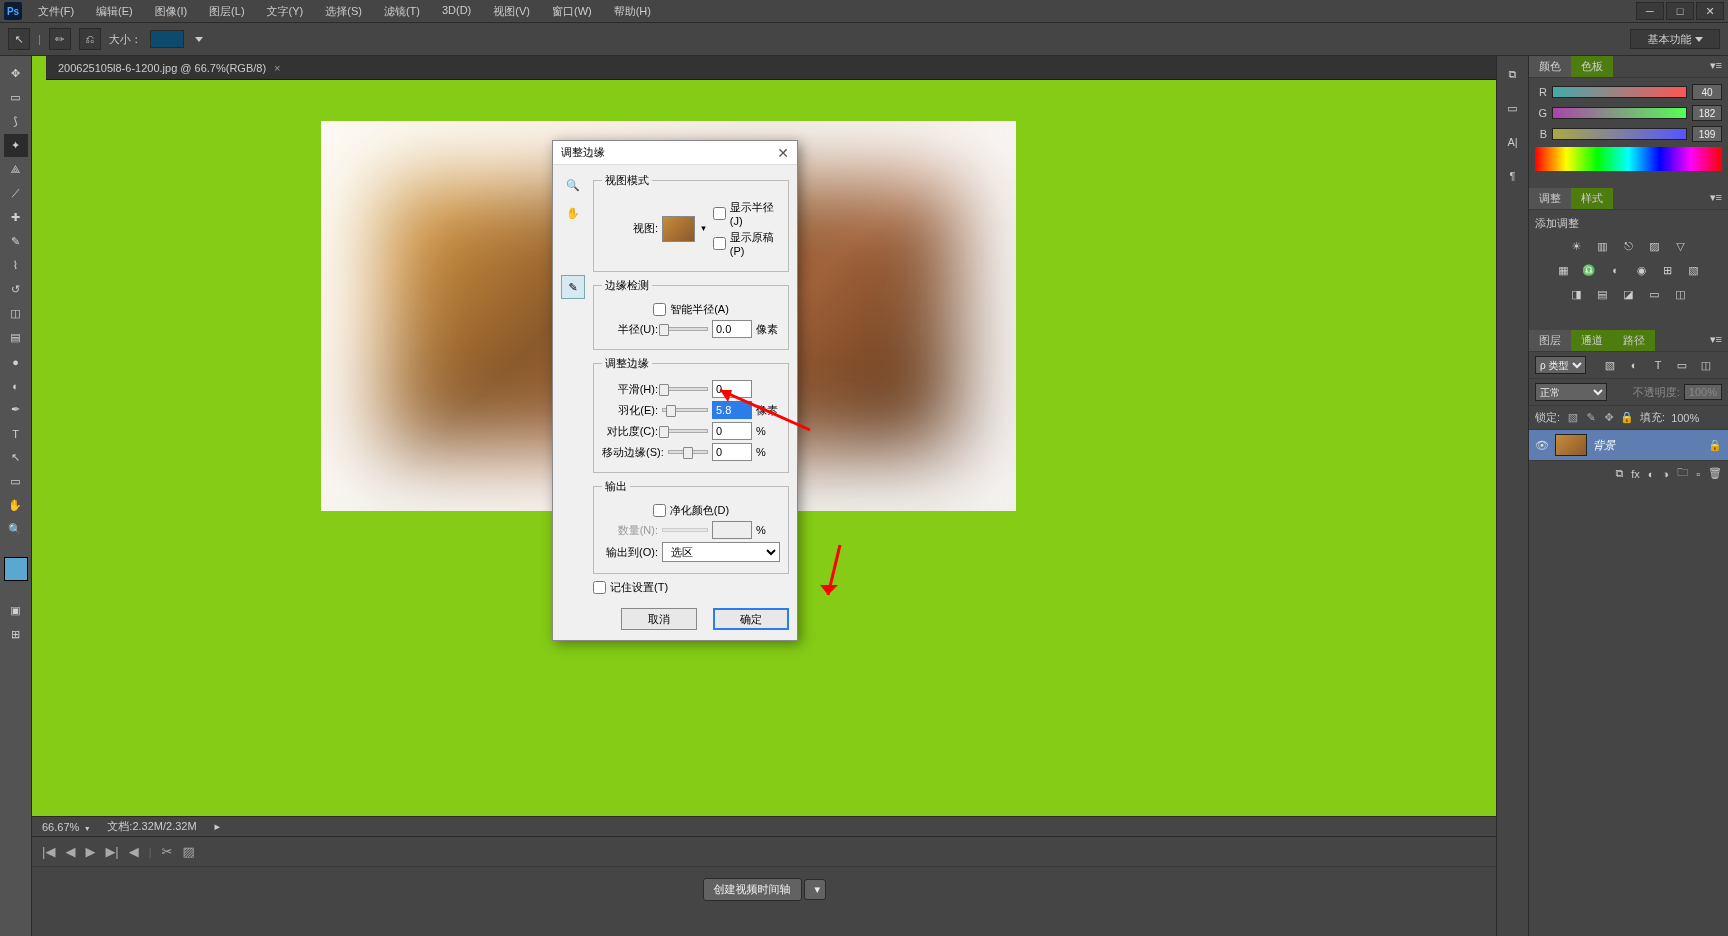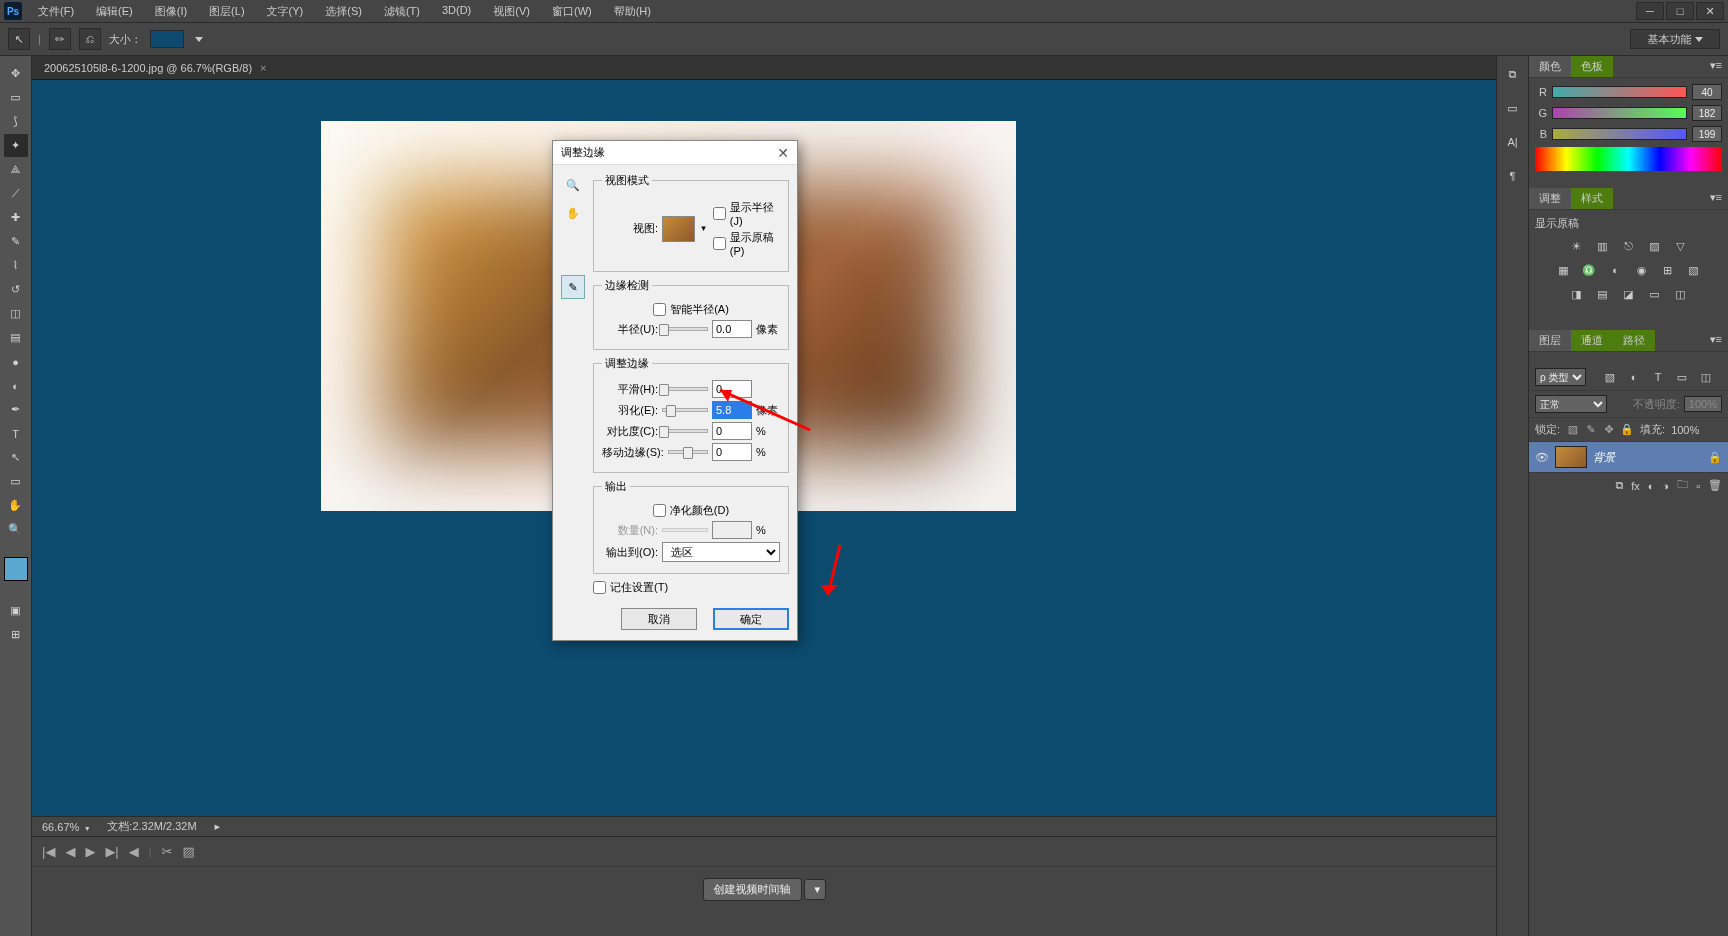--- a/index.html
+++ b/index.html
@@ -17,21 +17,21 @@
 .size-input { width: 32px; height: 18px; background: #0c4a6e; border: 1px solid #2a2a2a; color: #eee; padding: 0 16px; }
 .workspace-switch { margin-left: auto; width: 90px; height: 20px; background: #3a3a3a; border: 1px solid #2a2a2a; display: flex; align-items: center; justify-content: center; }
 
 .main { display: flex; height: calc(100% - 56px); }
 .toolbox { width: 32px; background: #535353; border-right: 1px solid #2a2a2a; display: flex; flex-direction: column; align-items: center; padding-top: 6px; gap: 1px; }
 .tool { width: 24px; height: 23px; display: flex; align-items: center; justify-content: center; cursor: default; color: #d0d0d0; }
 .tool.active { background: #2b2b2b; }
 .color-swatch { width: 24px; height: 24px; background: #5aa8d0; border: 1px solid #000; margin-top: 6px; position: relative; }
 .swatch-bg { width: 24px; height: 24px; background: #fff; border: 1px solid #000; position: absolute; top: 6px; left: 6px; z-index: -1; }
 
-.canvas-area { flex: 1; background: #0c4a6e; position: relative; }
+.canvas-area { flex: 1; background: #84cc16; position: relative; padding-left: 14px; }
 .doc-tab { height: 24px; display: flex; align-items: center; padding: 0 12px; background: #333; gap: 8px; border-bottom:1px solid #1a1a1a; }
 .doc-tab .close { color: #999; }
 .canvas-content { position: absolute; top: 65px; left: 289px; width: 695px; height: 390px; background: #fff; }
 .leaves { width: 100%; height: 100%; background: linear-gradient(135deg, #d4a84a 0%, #c78b3a 20%, #8b5a2b 40%, #a0623a 60%, #6b3e1e 80%, #5a3218 100%); position: relative; }
 .vignette { position: absolute; inset: 0; box-shadow: inset 0 0 80px 60px rgba(255,255,255,0.95); }
 
 .status-bar { position: absolute; bottom: 100px; left: 0; right: 0; height: 20px; background: #454545; display: flex; align-items: center; padding: 0 10px; gap: 18px; border-top: 1px solid #2a2a2a; }
 .status-bar span { color: #ccc; }
 
 .timeline { position: absolute; bottom: 0; left: 0; right: 0; height: 100px; background: #454545; border-top: 1px solid #2a2a2a; }
@@ -57,21 +57,21 @@
 .rgb-slider.r { background: linear-gradient(to right, #4aa, #f55); }
 .rgb-slider.g { background: linear-gradient(to right, #a4a, #5f5); }
 .rgb-slider.b { background: linear-gradient(to right, #aa4, #55f); }
 .rgb-val { width: 30px; height: 16px; background: #626262; border: 1px solid #222; text-align: center; color: #eee; font-size:10px; }
 .spectrum { height: 24px; background: linear-gradient(to right, red, yellow, lime, cyan, blue, magenta, red); margin-top: 4px; }
 
 .adjust-panel { height: 120px; padding: 6px; }
 .adj-row { display: flex; gap: 6px; justify-content: center; margin-top: 6px; }
 .adj-ic { width: 20px; height: 18px; color: #ccc; display:flex; align-items:center; justify-content:center;}
 
-.layers-panel { flex: 1; margin-top: 12px; }
+.layers-panel { flex: 1; }
 .layer-opts { padding: 4px 6px; display: flex; align-items: center; gap: 4px; border-bottom: 1px solid #3a3a3a; font-size: 10px; }
 .layer-opts select { background: #626262; border: 1px solid #222; color: #eee; font-size: 10px; height: 18px;}
 .layer-opts .val { background: #626262; border: 1px solid #222; padding: 1px 4px; color:#888;}
 .layer-opts .label { margin-left:auto; color:#888;}
 .layer-lock { padding: 4px 6px; display: flex; align-items: center; gap: 6px; border-bottom: 1px solid #3a3a3a; font-size:10px;}
 .layer-item { display: flex; align-items: center; height: 30px; background: #5e7eb1; padding: 0 6px; gap: 6px; }
 .layer-eye { color: #ddd; }
 .layer-thumb { width: 32px; height: 22px; background: linear-gradient(135deg,#c78b3a,#8b5a2b); border: 1px solid #222; }
 .layer-name { font-style: italic; color: #fff; }
 .layer-lock-ic { margin-left: auto; color: #ddd; }
@@ -247,21 +247,21 @@
         </div>
       <div class="spectrum"></div>
     </div>
 
     <div class="panel-tabs">
       <div class="panel-tab active">调整</div>
       <div class="panel-tab">样式</div>
       <div class="panel-menu">▾≡</div>
     </div>
     <div class="adjust-panel">
-      <div>显示原稿</div>
+      <div>添加调整</div>
       <div class="adj-row">
         <span class="adj-ic">☀</span>
           <span class="adj-ic">▥</span>
           <span class="adj-ic">⎋</span>
           <span class="adj-ic">▨</span>
           <span class="adj-ic">▽</span>
       </div>
       <div class="adj-row">
         <span class="adj-ic">▦</span>
           <span class="adj-ic">♎</span>

